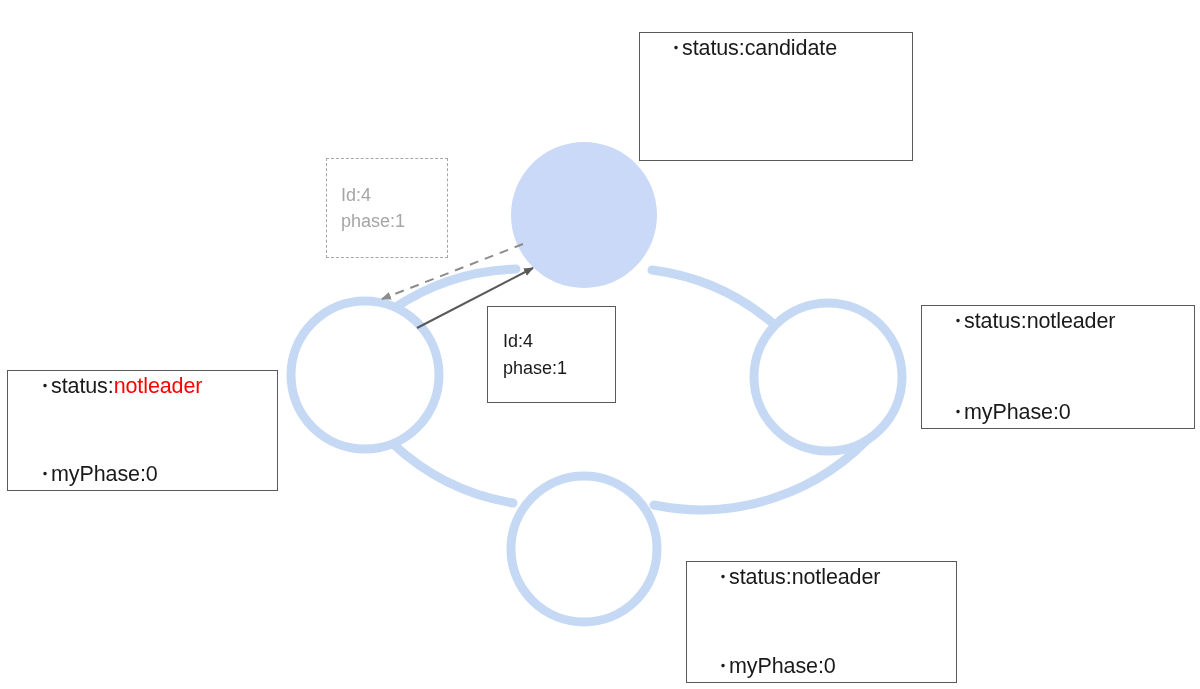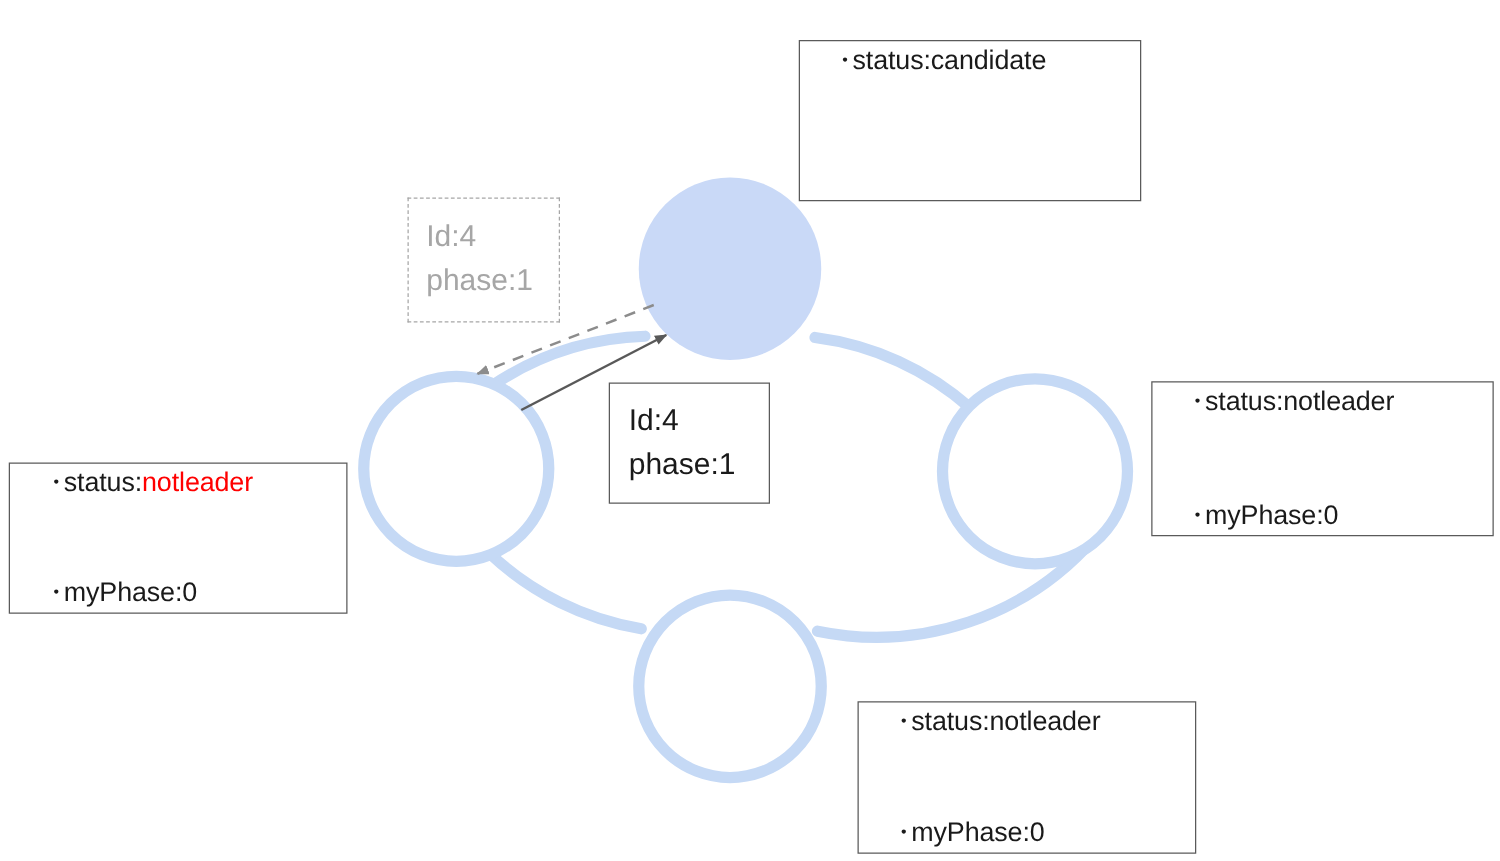--- a/index.html
+++ b/index.html
@@ -62,21 +62,21 @@
     border: 1.6px solid #5a5a5a;
     display: flex;
     flex-direction: column;
     justify-content: center;
   }
   .msg-box.ghost {
     background: transparent;
     border: 1.7px dashed #a6a6a6;
   }
   .msg-line {
-    font-size: 24px;
+    font-size: 18px;
     line-height: 1.45;
     color: #1a1a1a;
     white-space: nowrap;
   }
   .msg-box.ghost .msg-line {
     color: #a6a6a6;
   }
   
   #box-node4 { left: 639px;  top: 32px;  width: 274px; height: 129px; padding-left: 25px; }
   #box-node1 { left: 921px;  top: 305px; width: 274px; height: 124px; padding-left: 25px; }

